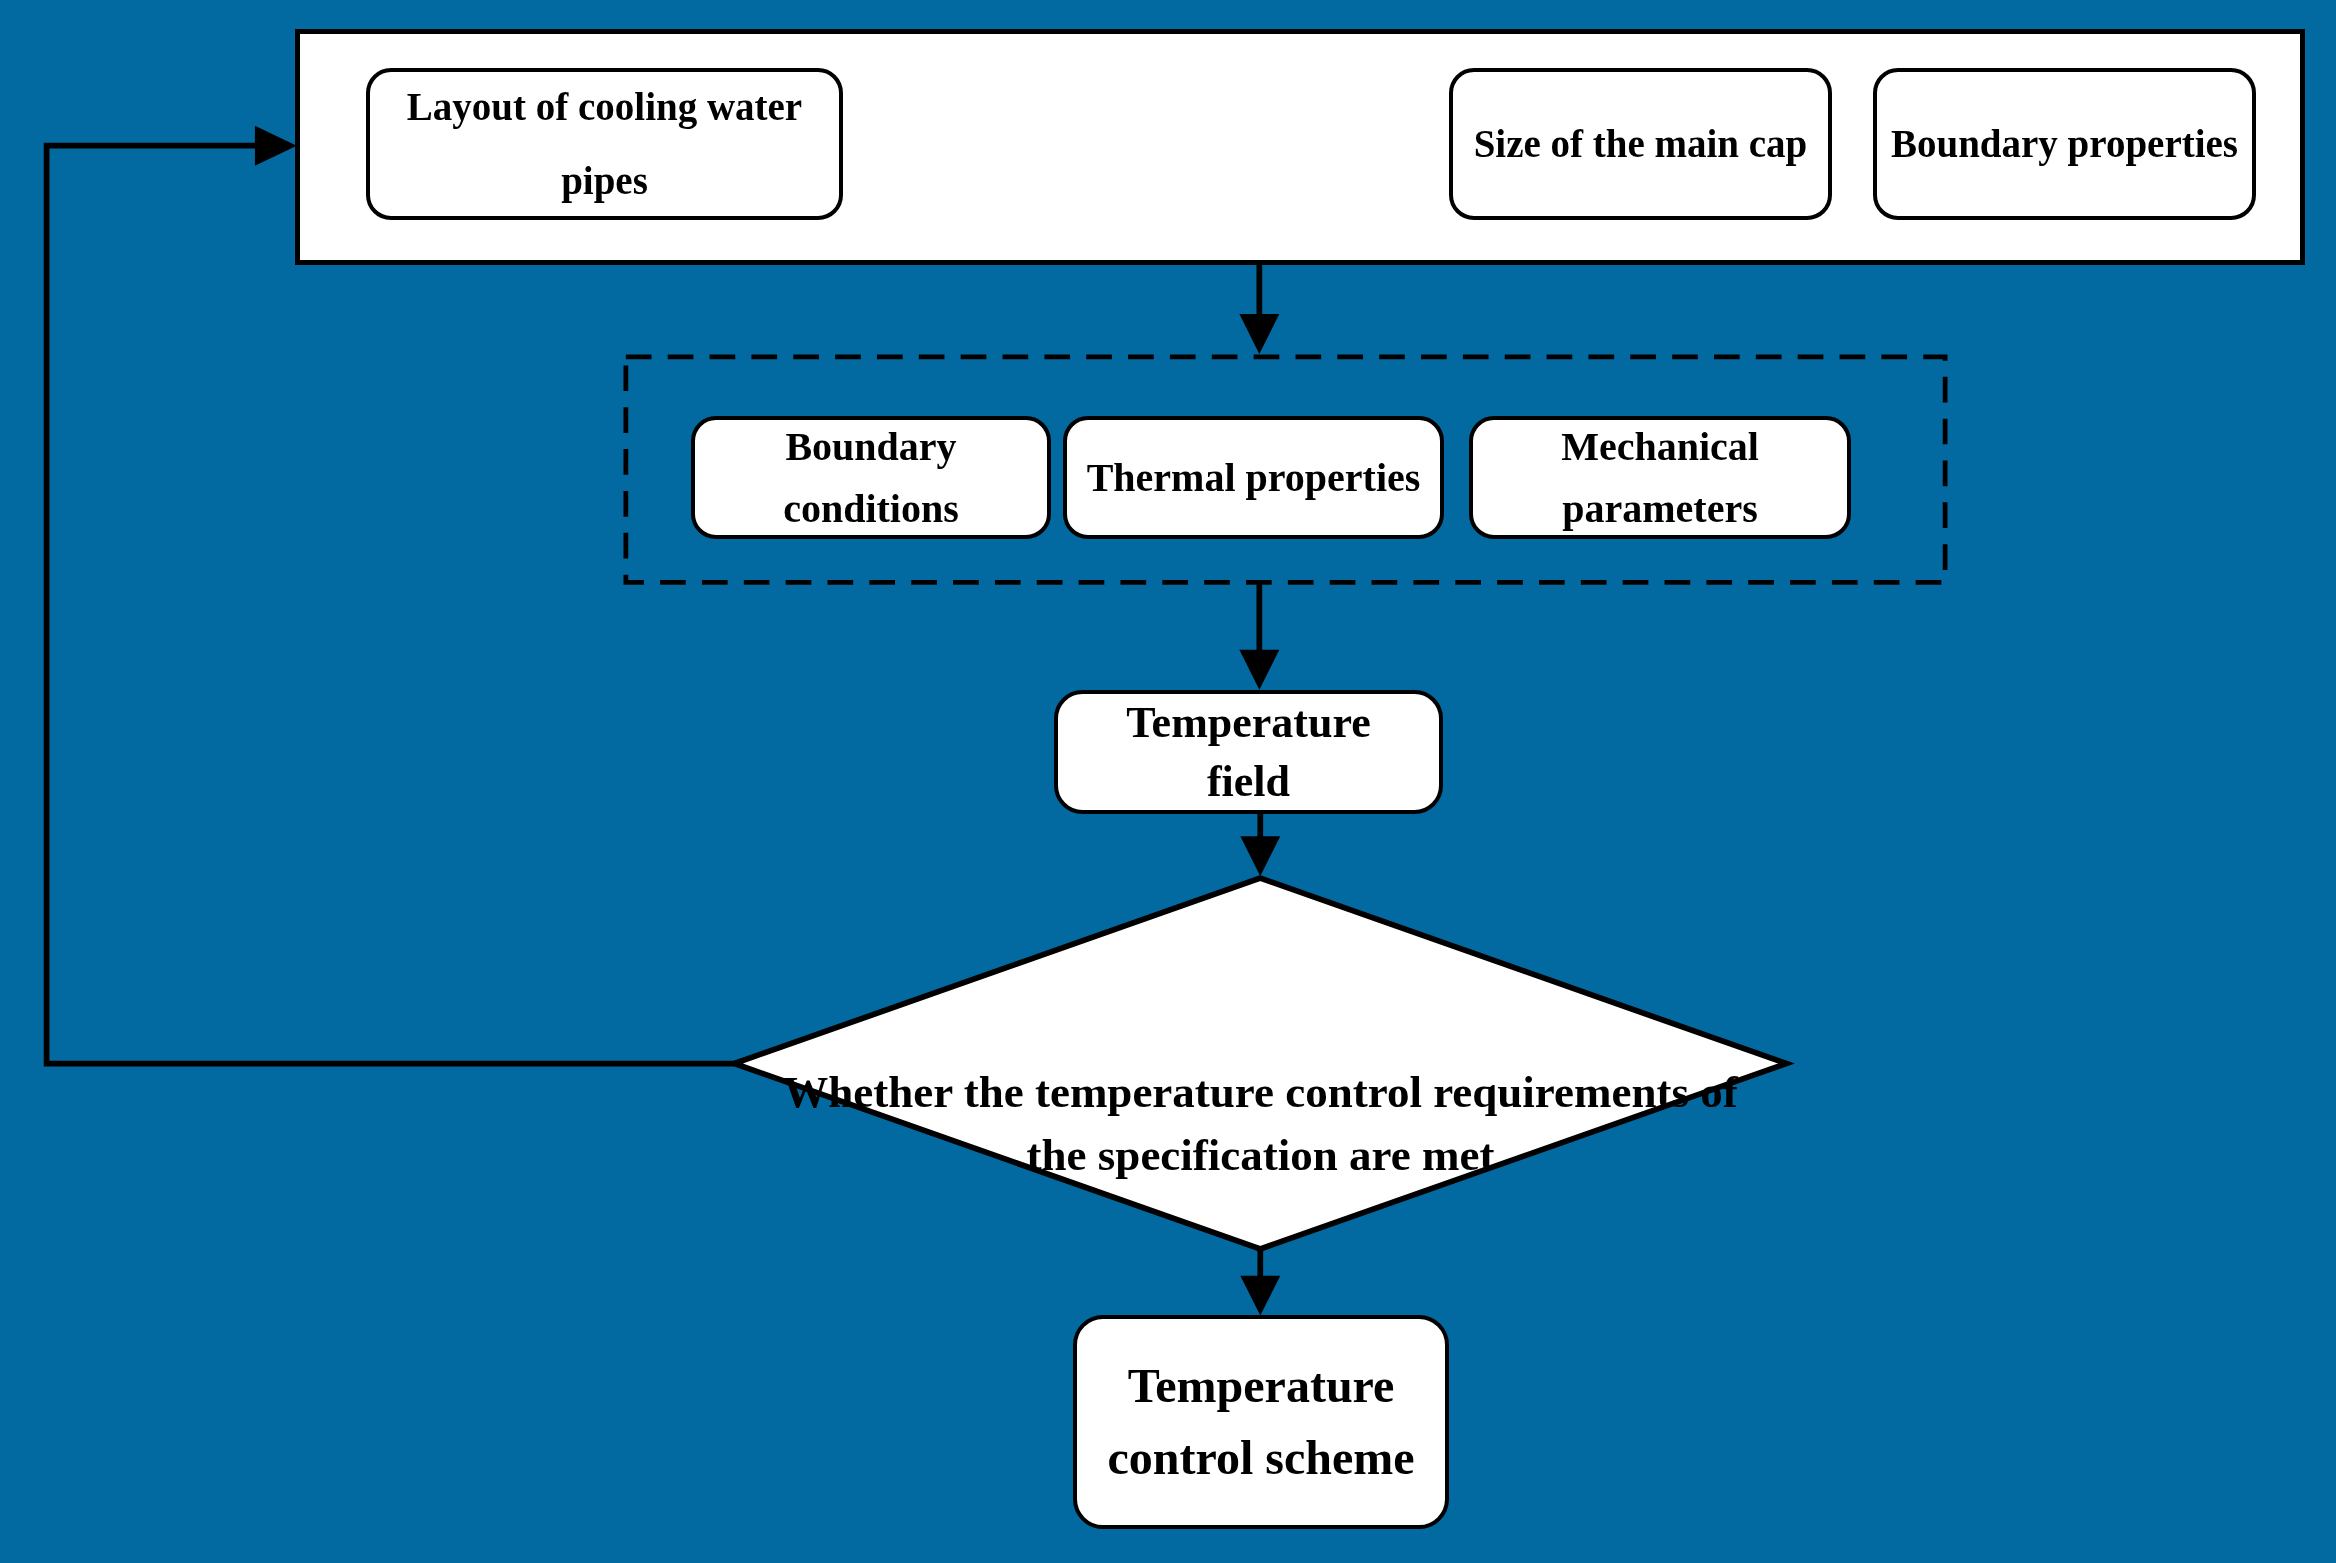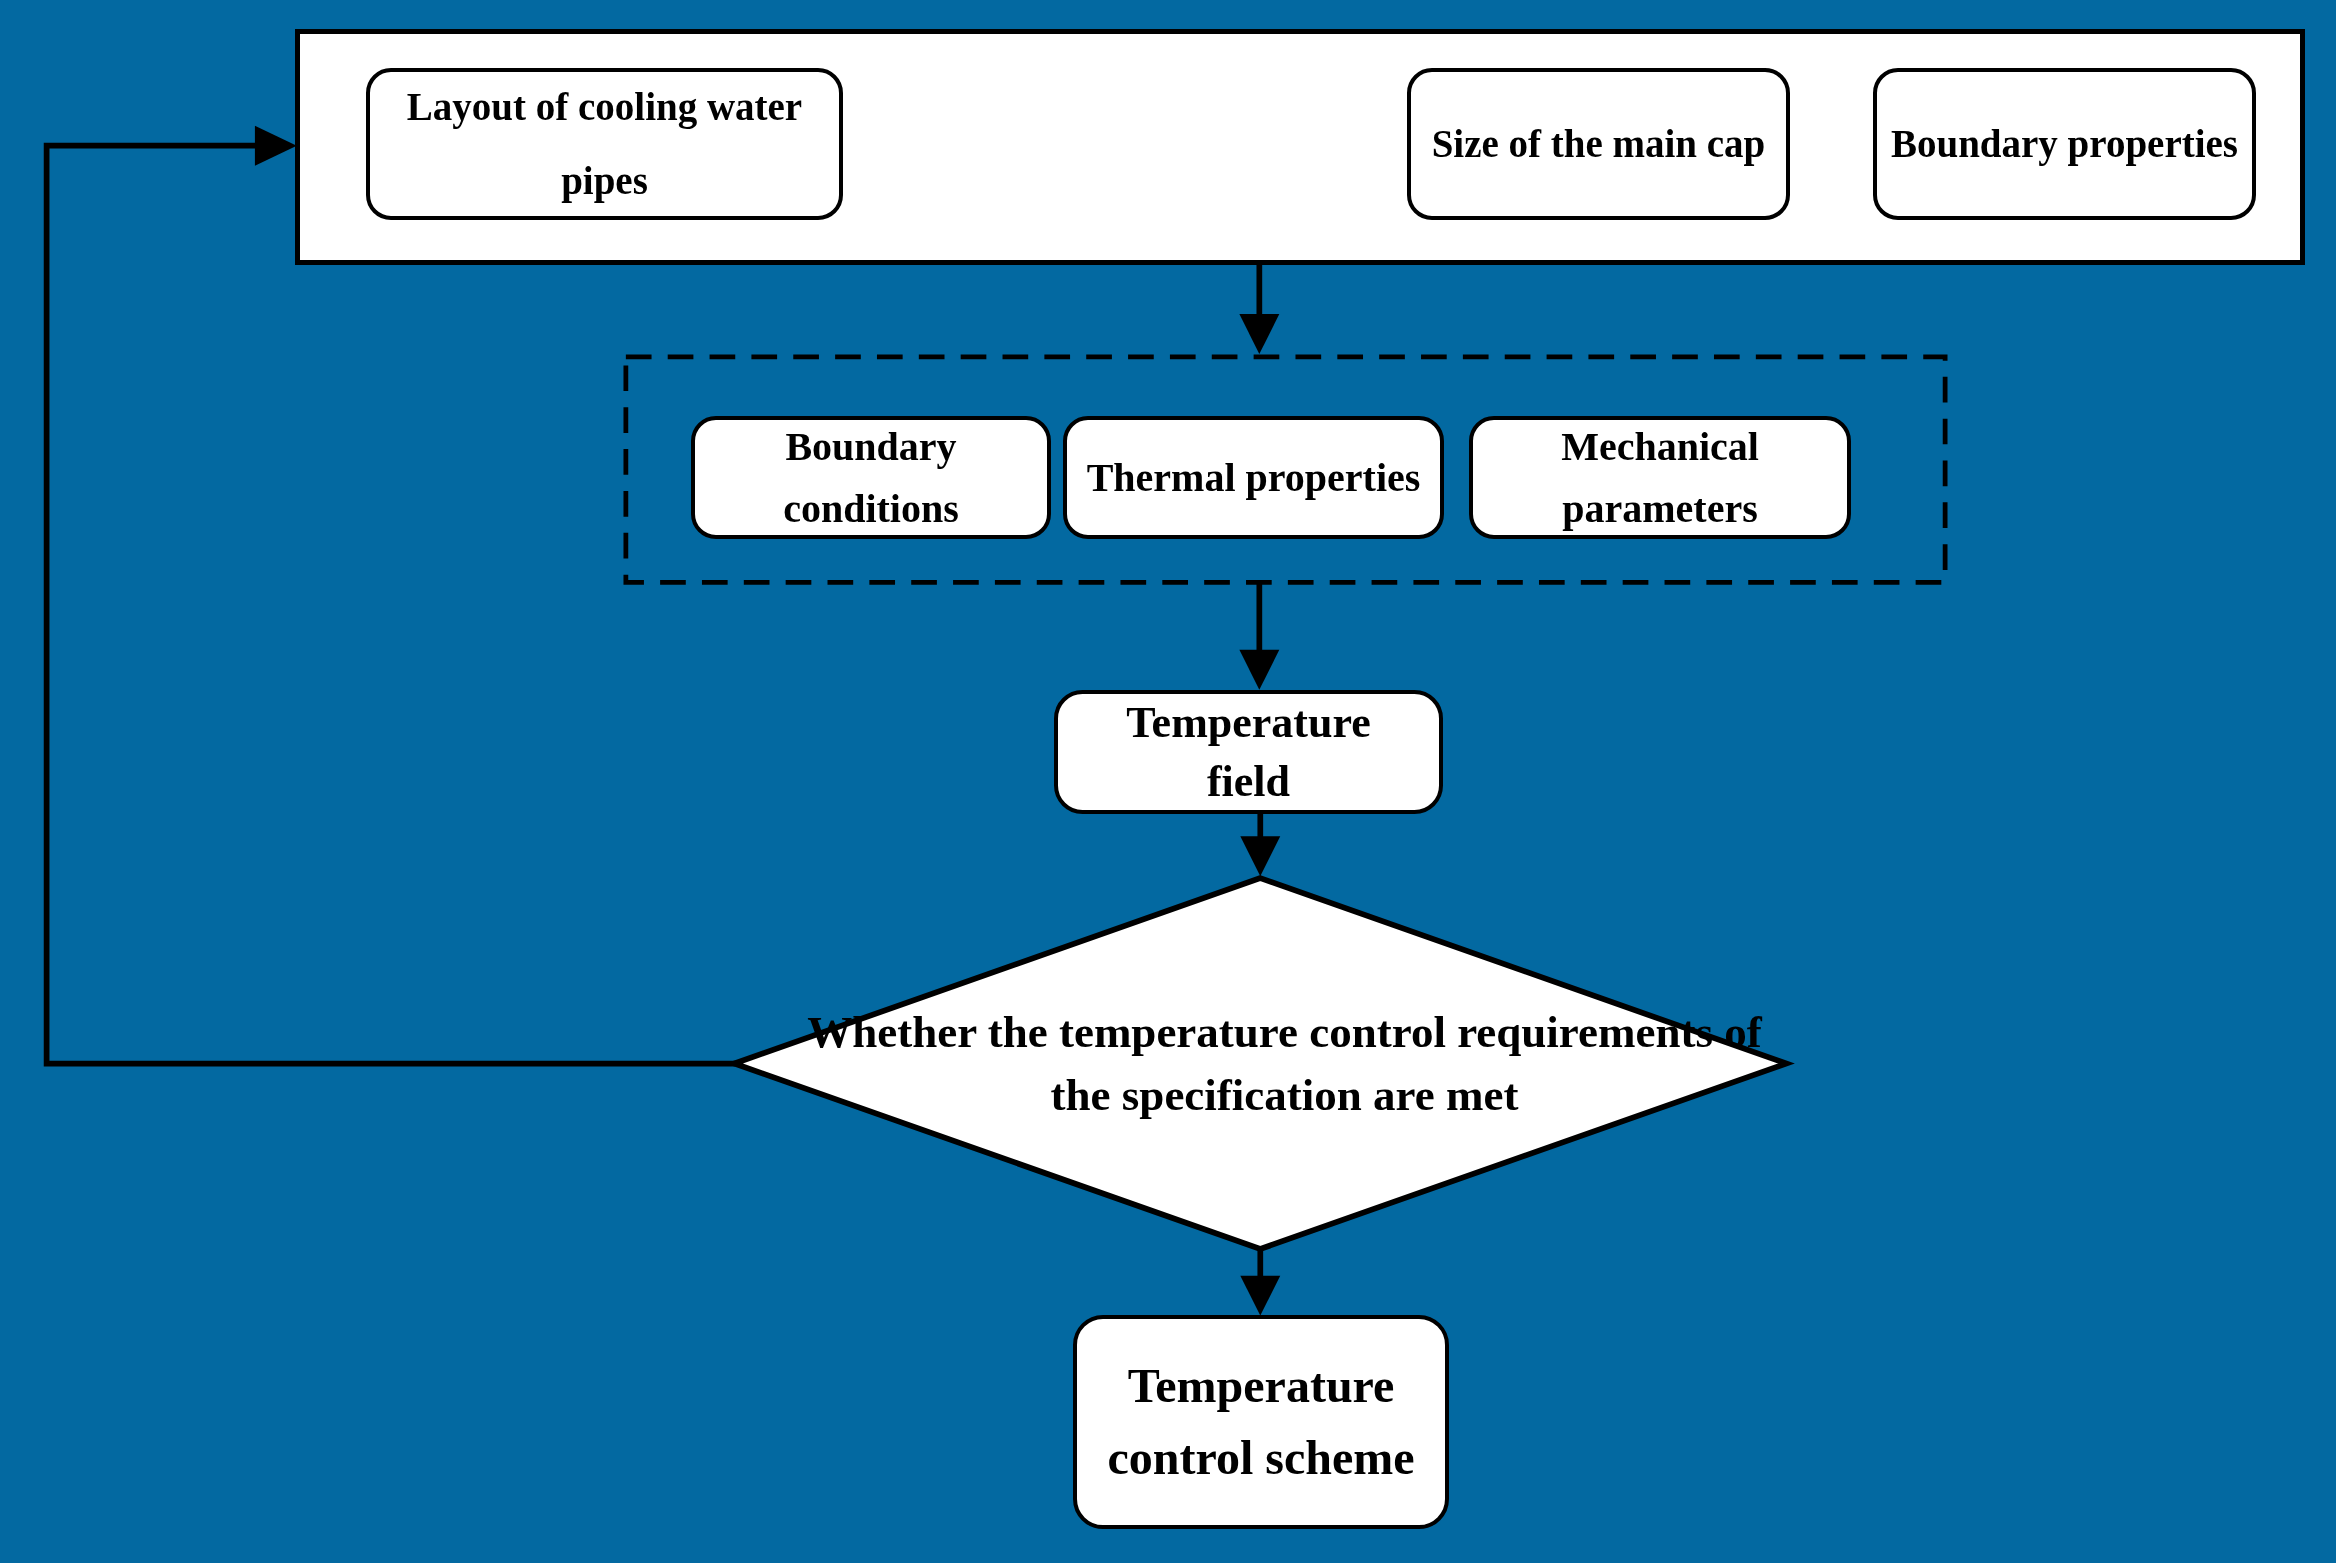--- a/index.html
+++ b/index.html
@@ -37,21 +37,21 @@
     align-items: center;
     justify-content: center;
     text-align: center;
     font-weight: bold;
     z-index: 3;
   }
   .top-node    { top: 68px;  height: 152px; font-size: 39px; line-height: 1.9;  padding: 0 5.7px; }
   .mid-node    { top: 416px; height: 123px; font-size: 40px; line-height: 1.55; padding: 0 5.7px; }
   .node-b1 { left: 366px;  width: 477px; }
   .node-b2 { left: 885px;  width: 383px; }
-  .node-b3 { left: 1407px; width: 383px; text-align: right; }
+  .node-b3 { left: 1449px; width: 383px; text-align: right; }
   .node-b4 { left: 1873px; width: 383px; }
   .node-d1 { left: 647px;  width: 360px; margin-left: 44px; }
   .node-d2 { left: 1063px; width: 381px; }
   .node-d3 { left: 1469px; width: 382px; }
   .node-tf {
     left: 1054px; top: 690px;
     width: 389px; height: 124px;
     font-size: 44px; line-height: 1.35;
     border-radius: 28.5px;
     padding: 0 28.5px;
@@ -61,28 +61,27 @@
     width: 376px; height: 214px;
     font-size: 48px; line-height: 1.5;
     border-radius: 30px;
     padding: 0 11.4px;
   }
   .diamond-label {
     position: absolute;
     left: 782px; top: 940px;
     width: 957px; height: 247px;
     display: flex;
-    align-items: center;
+    align-items: flex-end;
     justify-content: center;
     text-align: center;
     font-weight: bold;
     font-size: 45px;
     line-height: 1.4;
     z-index: 3;
-    margin-left: 24px;
   }
 </style>
 </head>
 <body>
 
 <div class="canvas">
 
   <svg class="wires" viewBox="0 0 2457 1644" xmlns="http://www.w3.org/2000/svg">
 
     <polyline points="773,1118 49,1118 49,153 272,153" fill="none" stroke="#000" stroke-width="6"></polyline>

